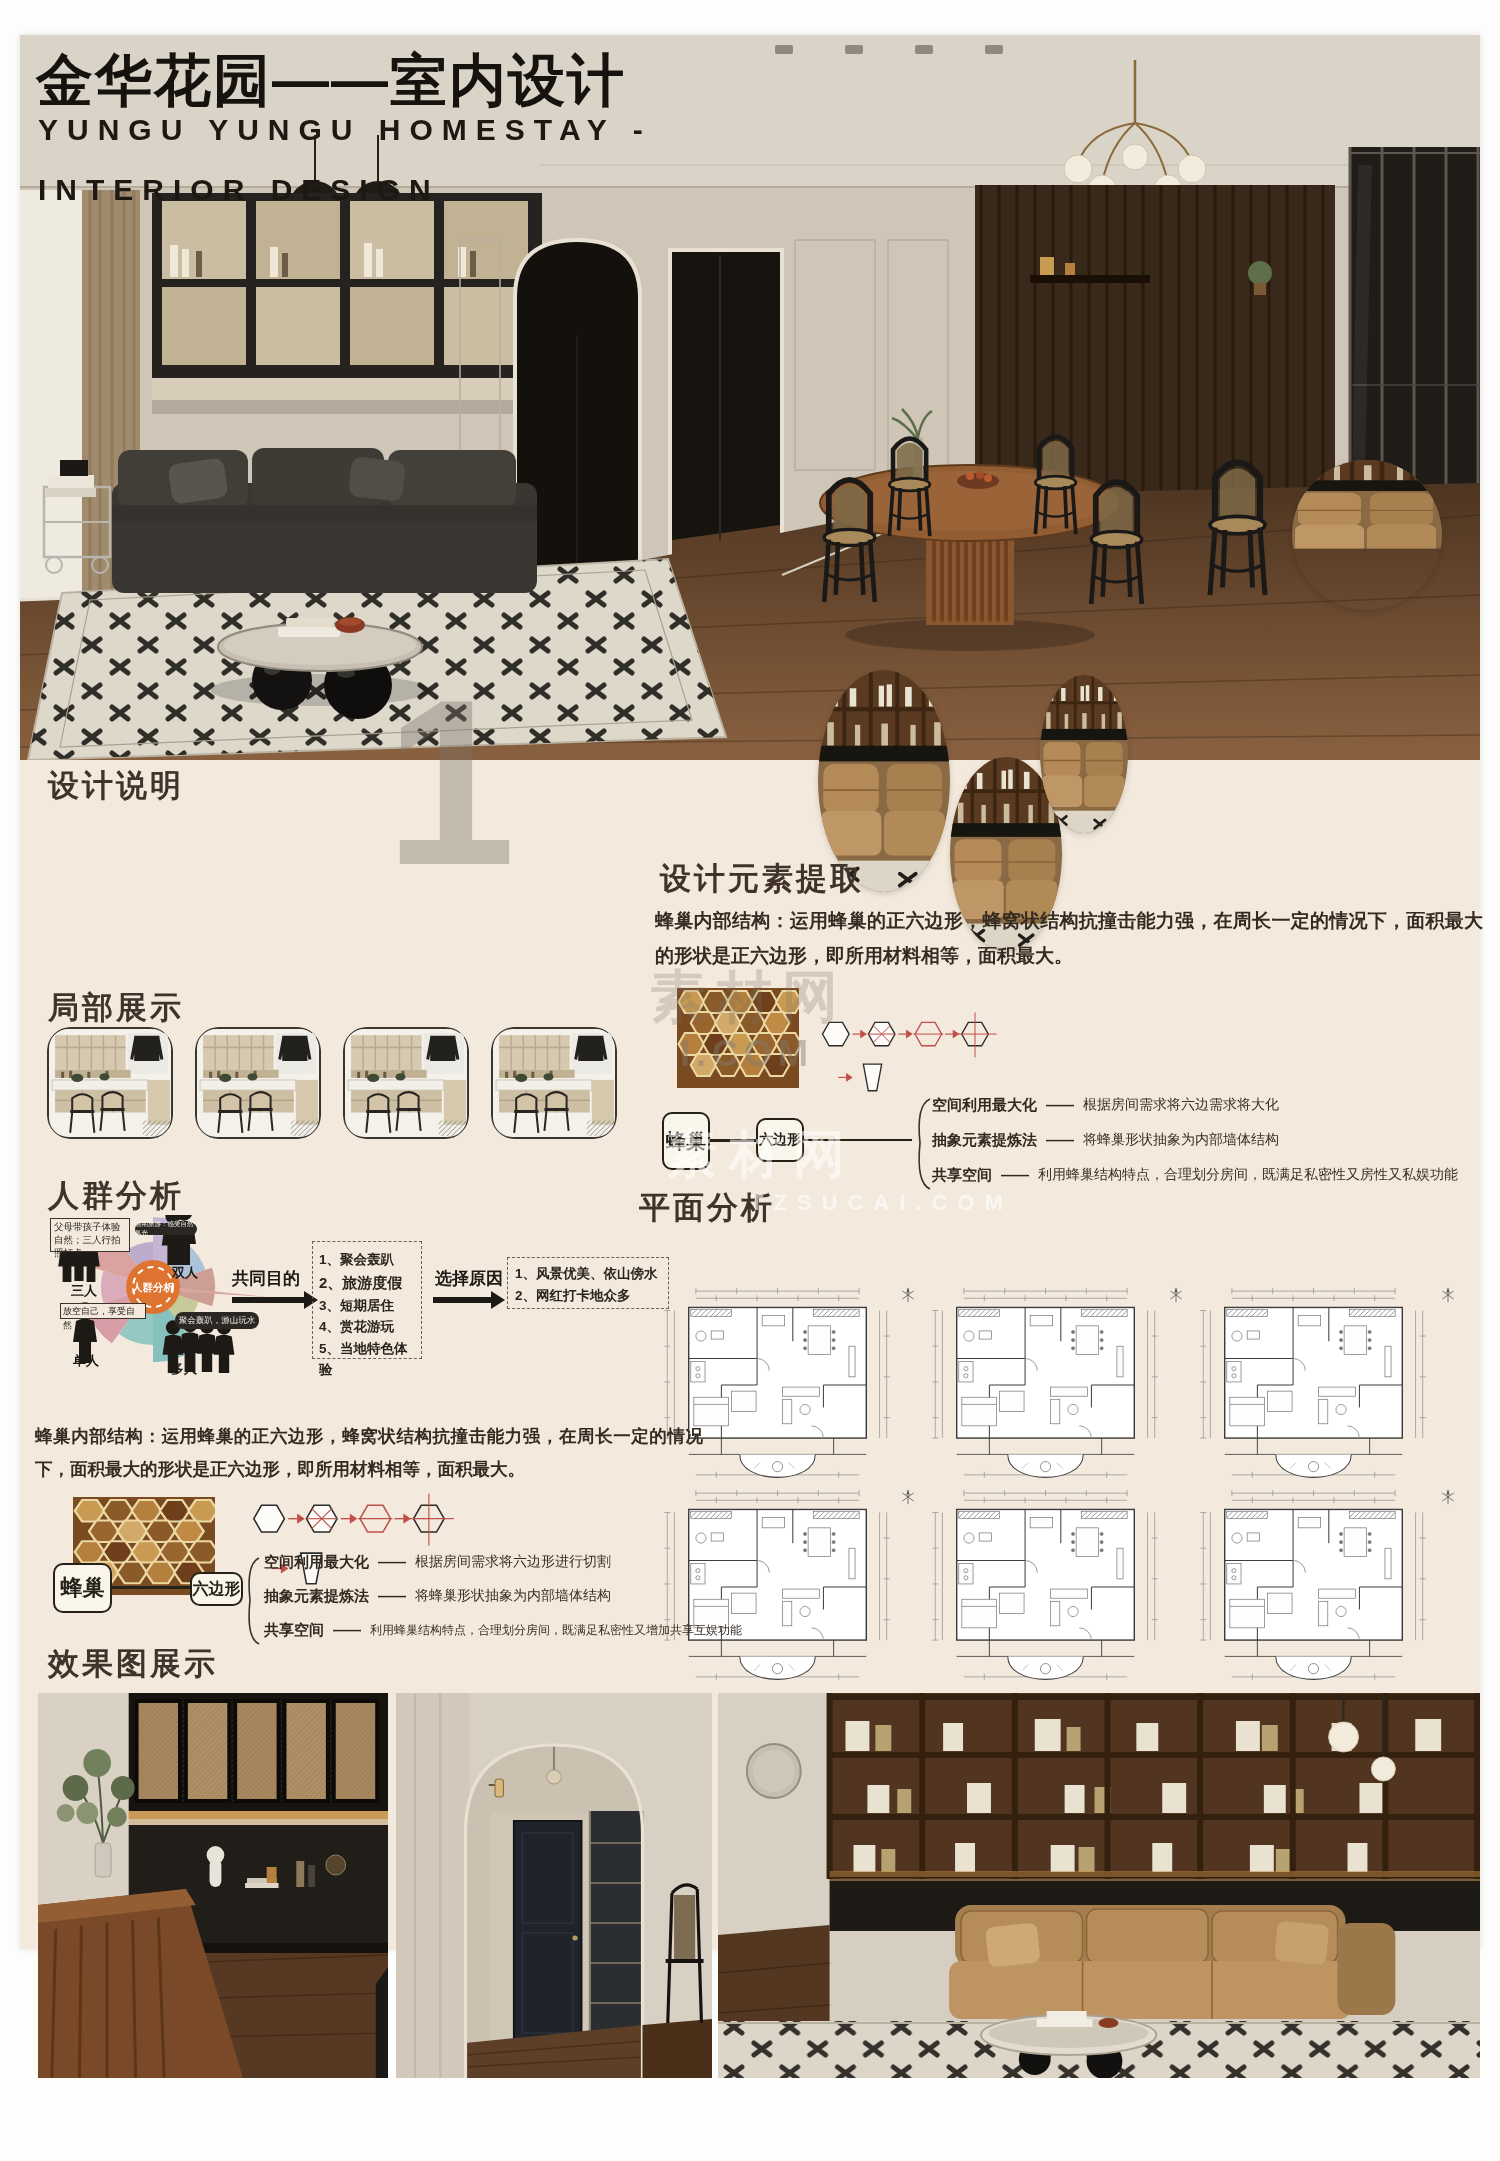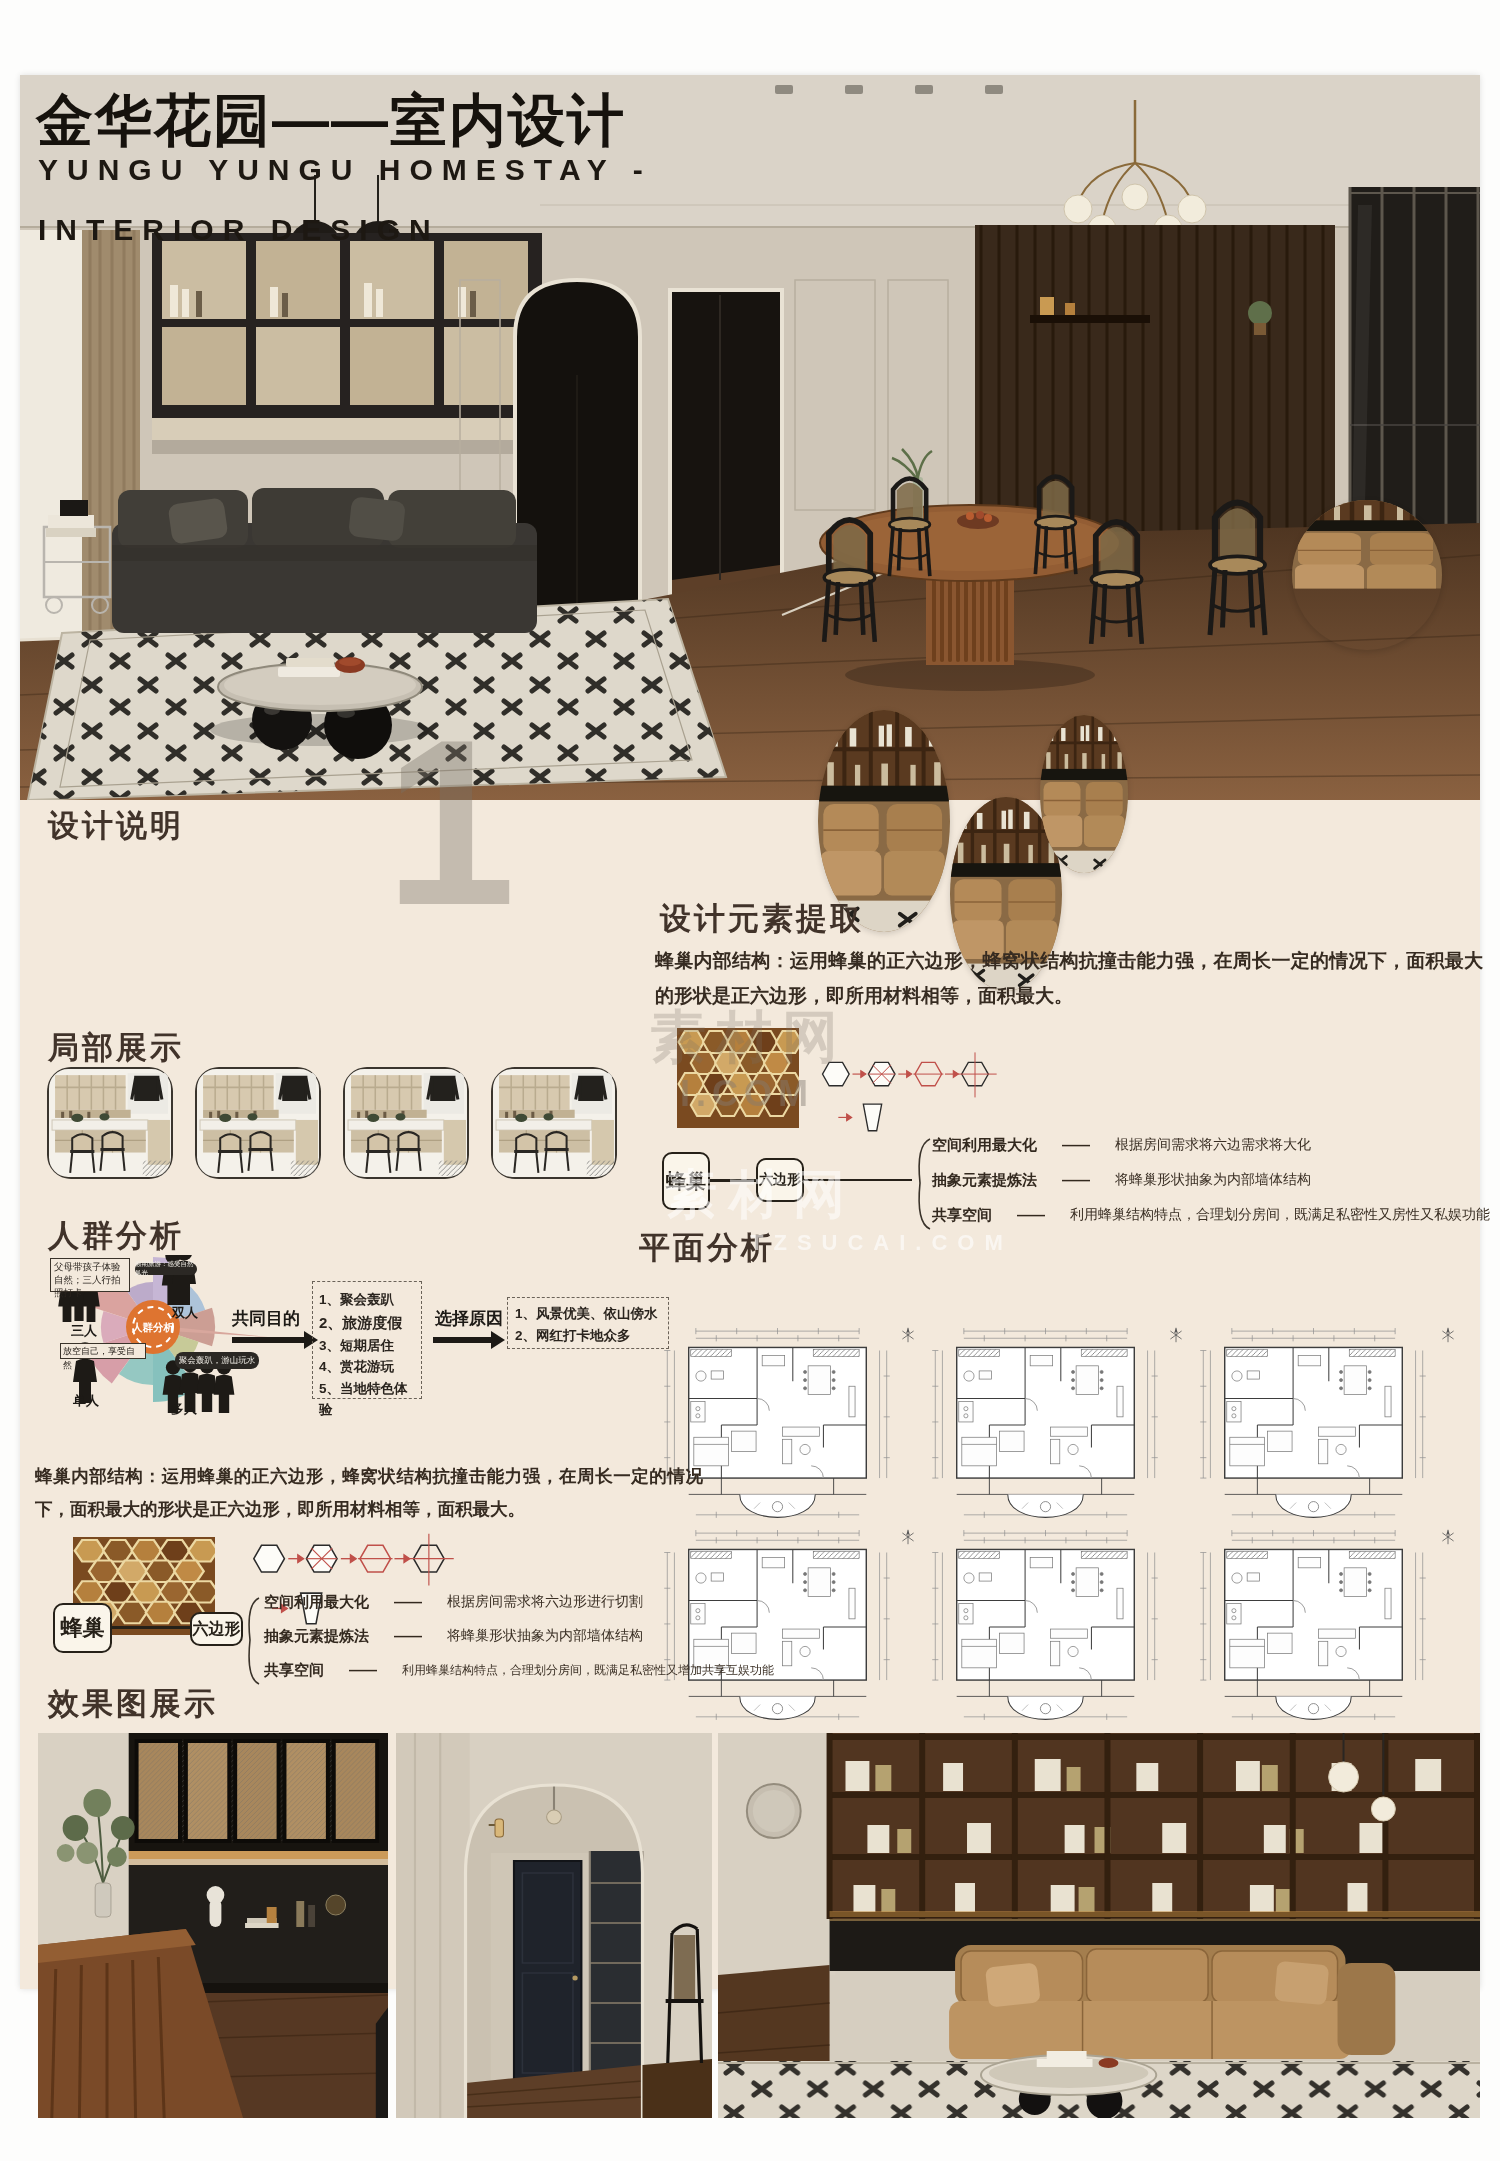--- a/index.html
+++ b/index.html
@@ -1,27 +1,27 @@
 <!DOCTYPE html>
 <html><head>
 <meta charset="utf-8">
 <style>
   html,body{margin:0;padding:0;background:#fbfbfa;font-family:"Liberation Sans",sans-serif;}
   .page{position:relative;width:1500px;height:2161px;background:#fdfdfc;overflow:hidden;}
-  .poster{position:absolute;left:20px;top:35px;width:1460px;height:1914px;background:#f3e9dc;box-shadow:0 0 6px rgba(0,0,0,.12);margin-top:40px;}
+  .poster{position:absolute;left:20px;top:35px;width:1460px;height:1914px;background:#f3e9dc;box-shadow:0 0 6px rgba(0,0,0,.12);}
   .abs{position:absolute;}
   .sec-h{font-size:31px;font-weight:800;color:#41332a;letter-spacing:3px;}
   .para{color:#362b21;text-align:justify;}
   .hero-title-cn{font-size:57px;font-weight:800;color:#16120d;letter-spacing:2px;white-space:nowrap;}
   .hero-title-en{font-size:30px;font-weight:700;color:#1d1812;letter-spacing:9px;white-space:nowrap;}
   .oval{overflow:hidden;border-radius:50%;box-shadow:0 2px 6px rgba(0,0,0,.15);}
   .thumb{overflow:hidden;border-radius:24px;}
   .flowbox{background:#faf5ea;border:2.5px solid #262119;border-radius:10px;display:flex;align-items:center;justify-content:center;font-weight:700;color:#262119;box-sizing:border-box;}
   .conn{background:#262119;}
-  .branch-row{display:flex;align-items:center;gap:25px;white-space:nowrap;position:absolute;justify-content:flex-end;}
+  .branch-row{display:flex;align-items:center;gap:9px;white-space:nowrap;position:absolute;justify-content:flex-end;}
   .branch-label{font-weight:700;color:#33291f;}
   .branch-dash{font-weight:700;color:#33291f;}
   .branch-desc{color:#3a2f24;}
   .bubble{border:1px solid #3a332a;background:#f3e9dc;color:#2a241e;box-sizing:border-box;}
   .bubble-dark{background:#2b2824;color:#f2efe8;border-radius:8px;display:flex;align-items:center;justify-content:center;}
   .dash-box{border:1.5px dashed #6a6258;box-sizing:border-box;}
   .arrow-bar{background:#1d1a16;position:absolute;}
   .arrow-head{position:absolute;width:0;height:0;border-top:9px solid transparent;border-bottom:9px solid transparent;border-left:14px solid #1d1a16;}
   .wm{position:absolute;pointer-events:none;}
   .photo{overflow:hidden;}

